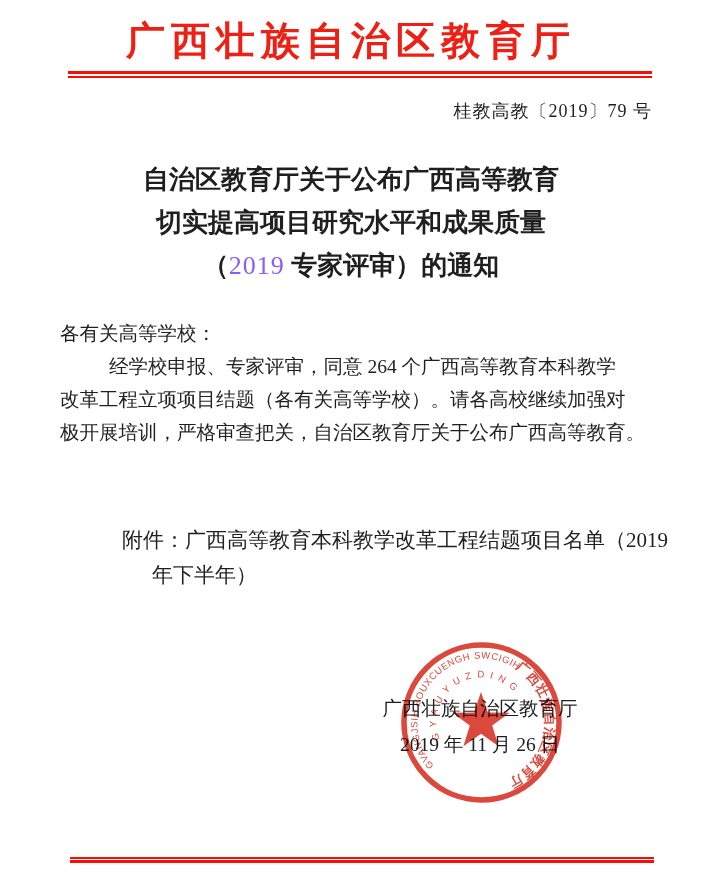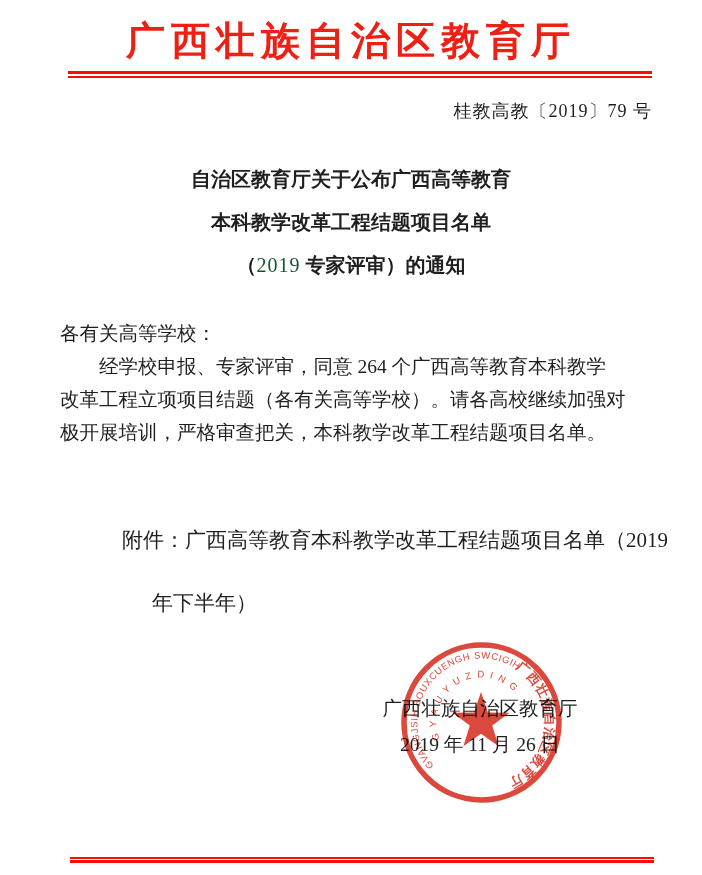--- a/index.html
+++ b/index.html
@@ -18,37 +18,37 @@
     position:absolute; top:71px; left:68px; width:584px; height:7px;
     box-sizing:border-box;
     border-top:3px solid #fb0d04; border-bottom:2px solid #fb0d04;
   }
   .doc-number {
     position:absolute; top:99px; right:50px;
     font-size:18px; letter-spacing:1px; white-space:nowrap;text-align:right;
   }
   .doc-title {
     position:absolute; top:158px; left:0; width:702px;
-    text-align:center; font-size:20px; font-weight:bold;
+    text-align:center; font-size:26px; font-weight:bold;
     line-height:43px; white-space:nowrap;
   }
   .doc-title .year {
-    font-weight:normal; color:#14532d; letter-spacing:1px;
+    font-weight:normal; color:#8b5cf6; letter-spacing:1px;
   }
   .body-text {
     position:absolute; top:317px; left:60px; width:566px;
     font-size:19.5px; line-height:33px; white-space:nowrap;
   }
-  .body-text .indent { padding-left:39px; }
+  .body-text .indent { padding-left:39px;text-align:center; }
   .attachment {
     position:absolute; top:523px; left:72px; width:566px;
     font-size:21px; line-height:35px; white-space:nowrap;
   }
   .attachment .l1 { padding-left:50px; }
-  .attachment .l2 { padding-left:80px;margin-top:28px; }
+  .attachment .l2 { padding-left:80px; }
   .signature {
     position:absolute; top:691px; left:340px; width:280px;
     text-align:center; font-size:19.5px; line-height:36px; white-space:nowrap;
   }
   .seal {
     position:absolute; left:392px; top:633px; width:179px; height:179px;
     mix-blend-mode:multiply; opacity:.92; pointer-events:none;
   }
   .seal .latin { font-family:"Liberation Sans","DejaVu Sans",sans-serif; }
   .bottom-rule {
@@ -63,29 +63,29 @@
 <div class="page">
 
   <div class="org-title">广西壮族自治区教育厅</div>
 
   <div class="red-rule"></div>
 
   <div class="doc-number">桂教高教〔2019〕79 号</div>
 
   <div class="doc-title">
     <div>自治区教育厅关于公布广西高等教育</div>
-    <div>本科教学改革工程结题项目名单</div>
+    <div>切实提高项目研究水平和成果质量</div>
     <div><span>（</span><span class="year">2019</span><span> 专家评审）的通知</span></div>
   </div>
 
   <div class="body-text">
     <div>各有关高等学校：</div>
     <div class="indent">经学校申报、专家评审，同意 264 个广西高等教育本科教学</div>
     <div>改革工程立项项目结题（各有关高等学校）。请各高校继续加强对</div>
-    <div>极开展培训，严格审查把关，本科教学改革工程结题项目名单。</div>
+    <div>极开展培训，严格审查把关，自治区教育厅关于公布广西高等教育。</div>
   </div>
 
   <div class="attachment">
     <div class="l1">附件：广西高等教育本科教学改革工程结题项目名单（2019</div>
     <div class="l2">年下半年）</div>
   </div>
 
   <div class="signature">
     <div>广西壮族自治区教育厅</div>
     <div>2019 年 11 月 26 日</div>

